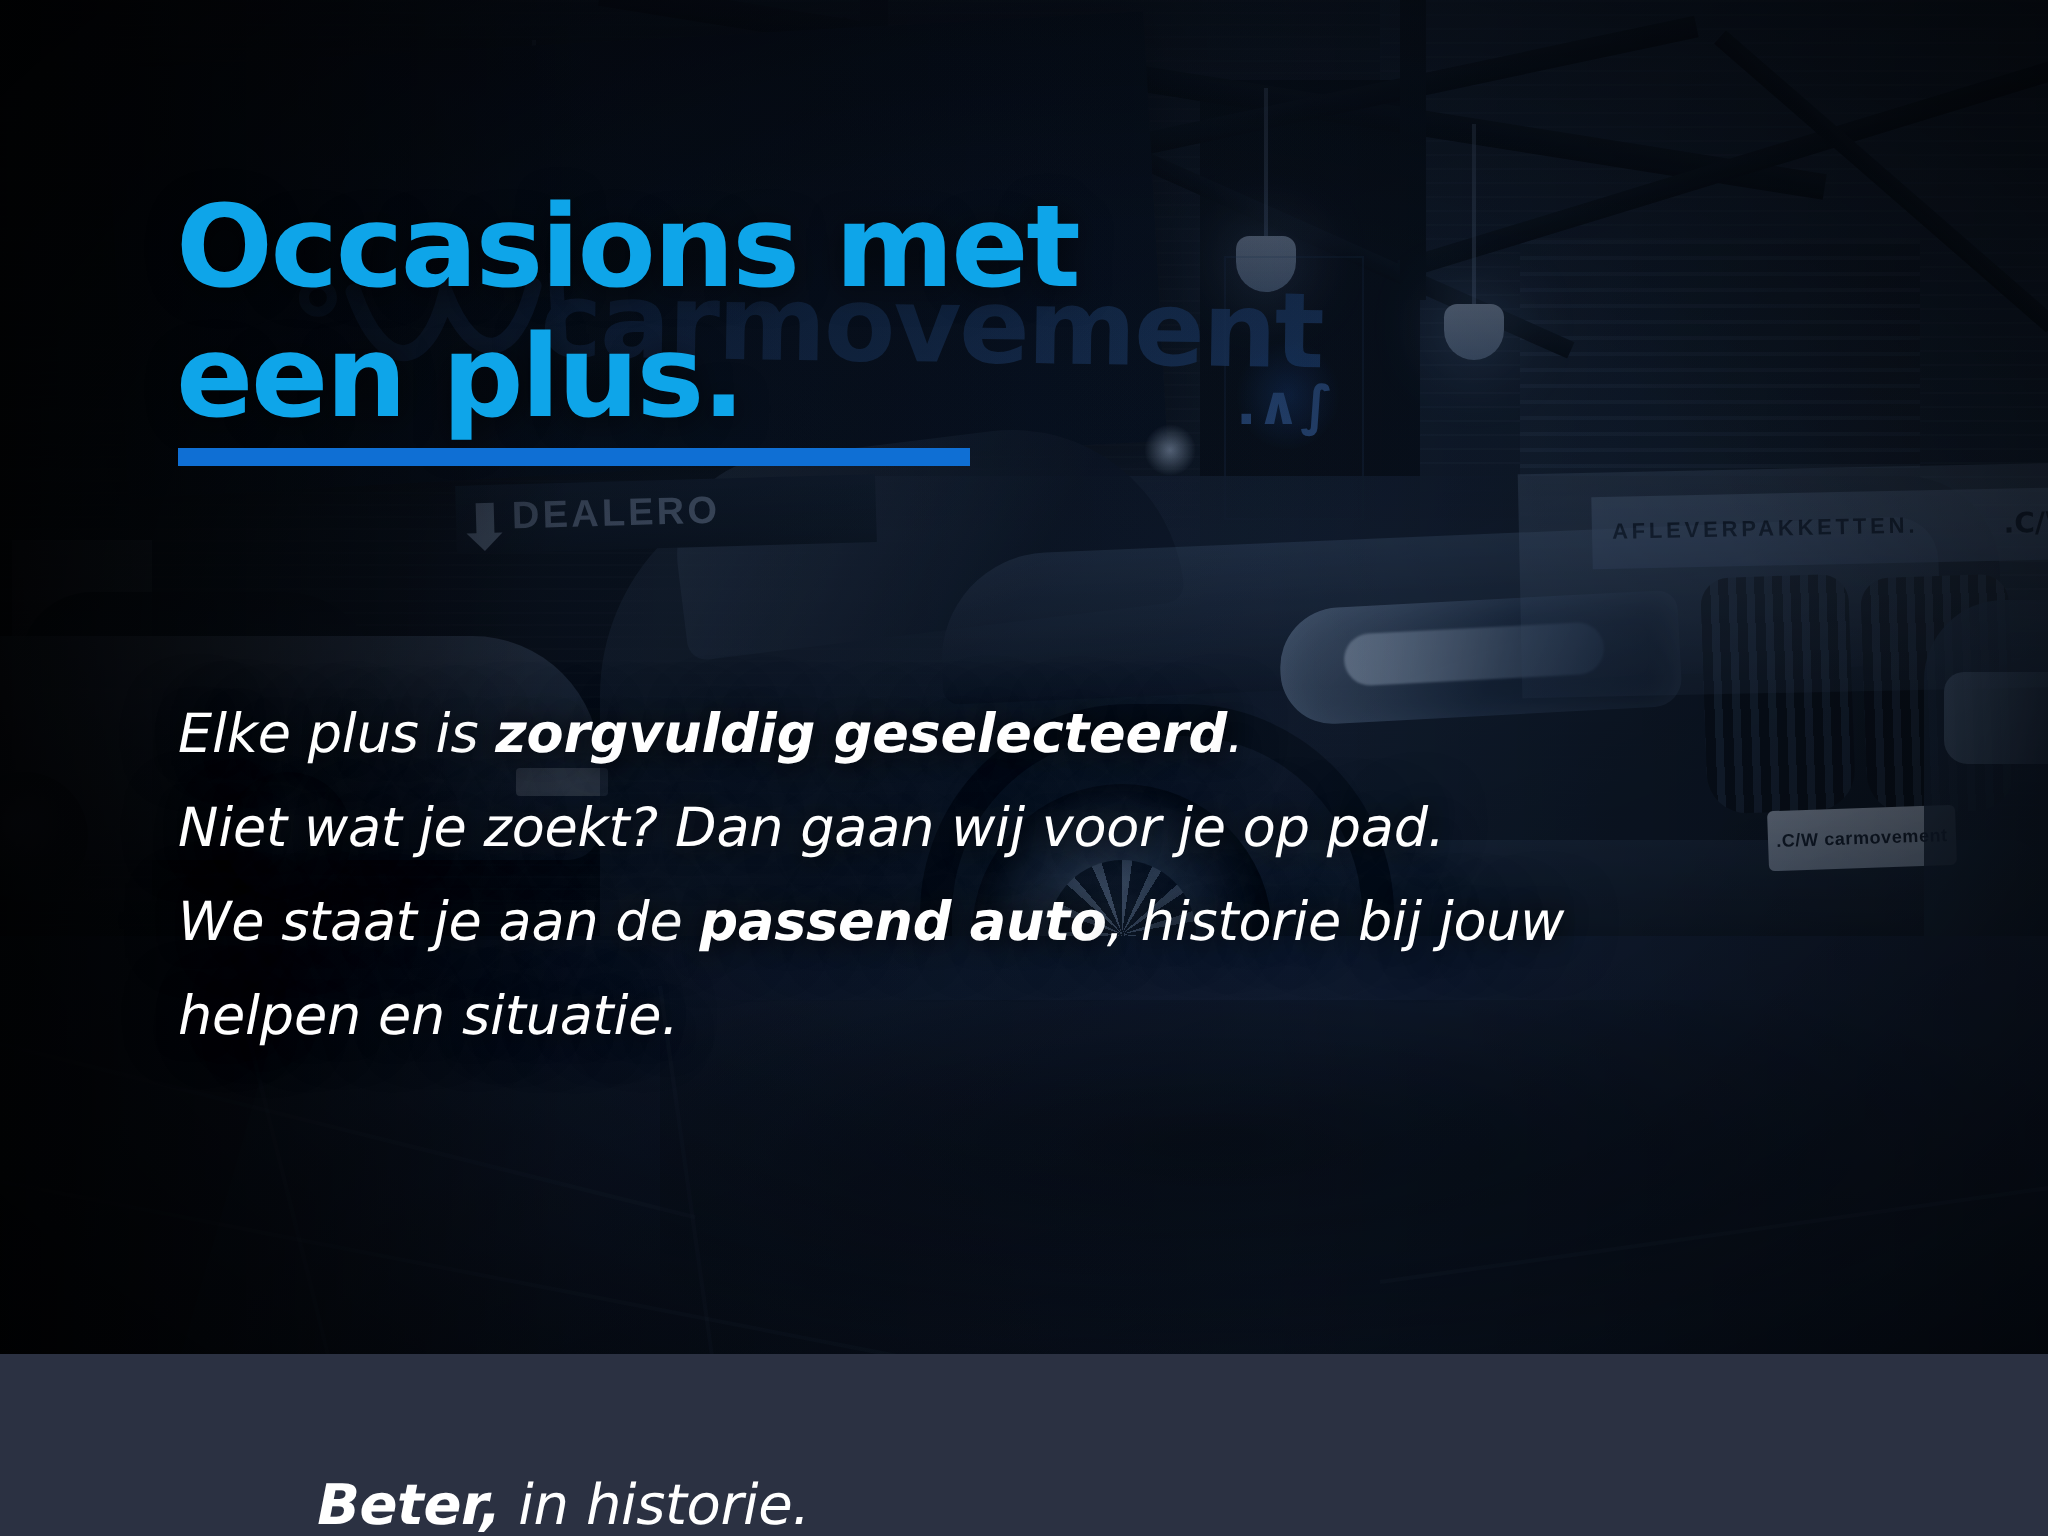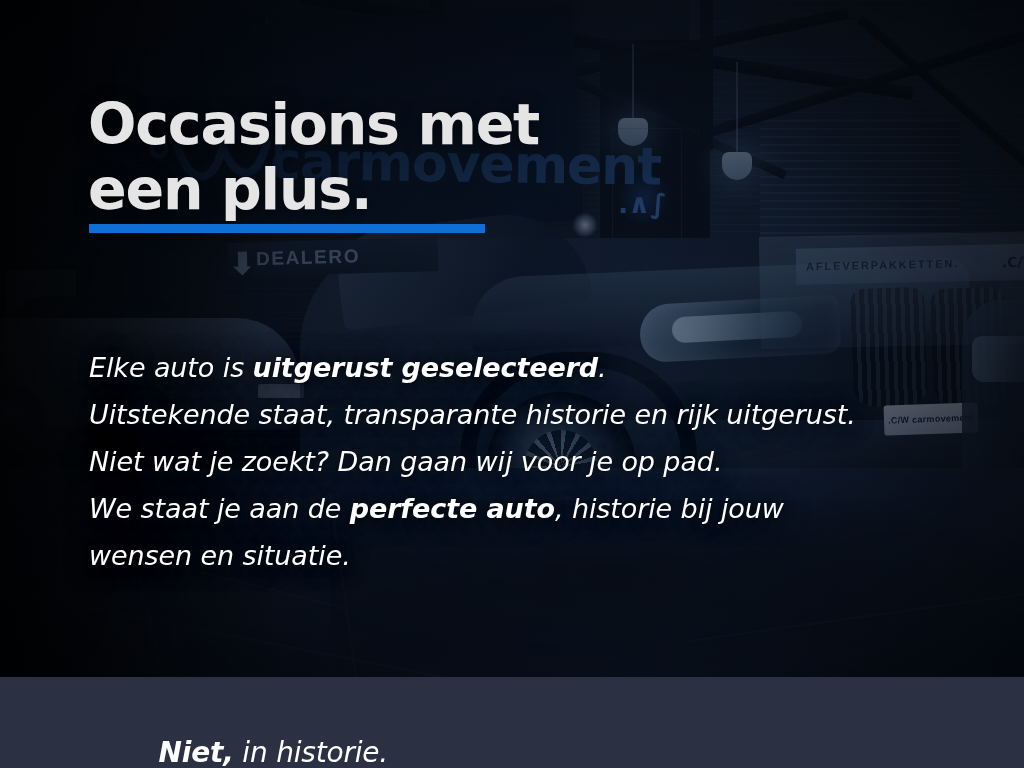--- a/index.html
+++ b/index.html
@@ -448,21 +448,21 @@
     background: linear-gradient(to bottom, rgba(4,9,18,0.55), rgba(4,9,18,0.0));
   }
 
   
   .content { position: absolute; inset: 0; }
 
   .headline {
     position: absolute;
     left: 88px; top: 54px;
     width: 560px;
-    color: #e5e5e5;
+    color: #0ea5e9;
     font-family: "DejaVu Sans", sans-serif;
     font-weight: 700;
     font-size: 57px;
     line-height: 1.13;
     letter-spacing: -1.2px;
     text-shadow: 0 2px 16px rgba(0,0,0,0.62);
     white-space: pre-line;
   }
 
   .accent-bar {
@@ -602,27 +602,26 @@
   </div>
 
   <div class="content">
 
     <h1 class="headline">Occasions met
 een plus.</h1>
 
     <div class="accent-bar"></div>
 
     <div class="body-copy" id="body-copy">
-        <span class="line"><span>Elke auto is </span><b>uitgerust geselecteerd</b><span>.</span></span>
-        <span class="line"><span>Uitstekende staat, transparante historie en rijk uitgerust.</span></span>
+        <span class="line"><span>Elke plus is </span><b>zorgvuldig geselecteerd</b><span>.</span></span>
         <span class="line"><span>Niet wat je zoekt? Dan gaan wij voor je op pad.</span></span>
-        <span class="line"><span>We staat je aan de </span><b>perfecte auto</b><span>, historie bij jouw</span></span>
-        <span class="line"><span>wensen en situatie.</span></span>
+        <span class="line"><span>We staat je aan de </span><b>passend auto</b><span>, historie bij jouw</span></span>
+        <span class="line"><span>helpen en situatie.</span></span>
       </div>
 
     <div class="footer">
       <div class="footer-tagline">
-        <b>Niet,</b><span> in historie.</span>
+        <b>Beter,</b><span> in historie.</span>
       </div>
     </div>
 
   </div>
 </div>
 
 </body></html>

